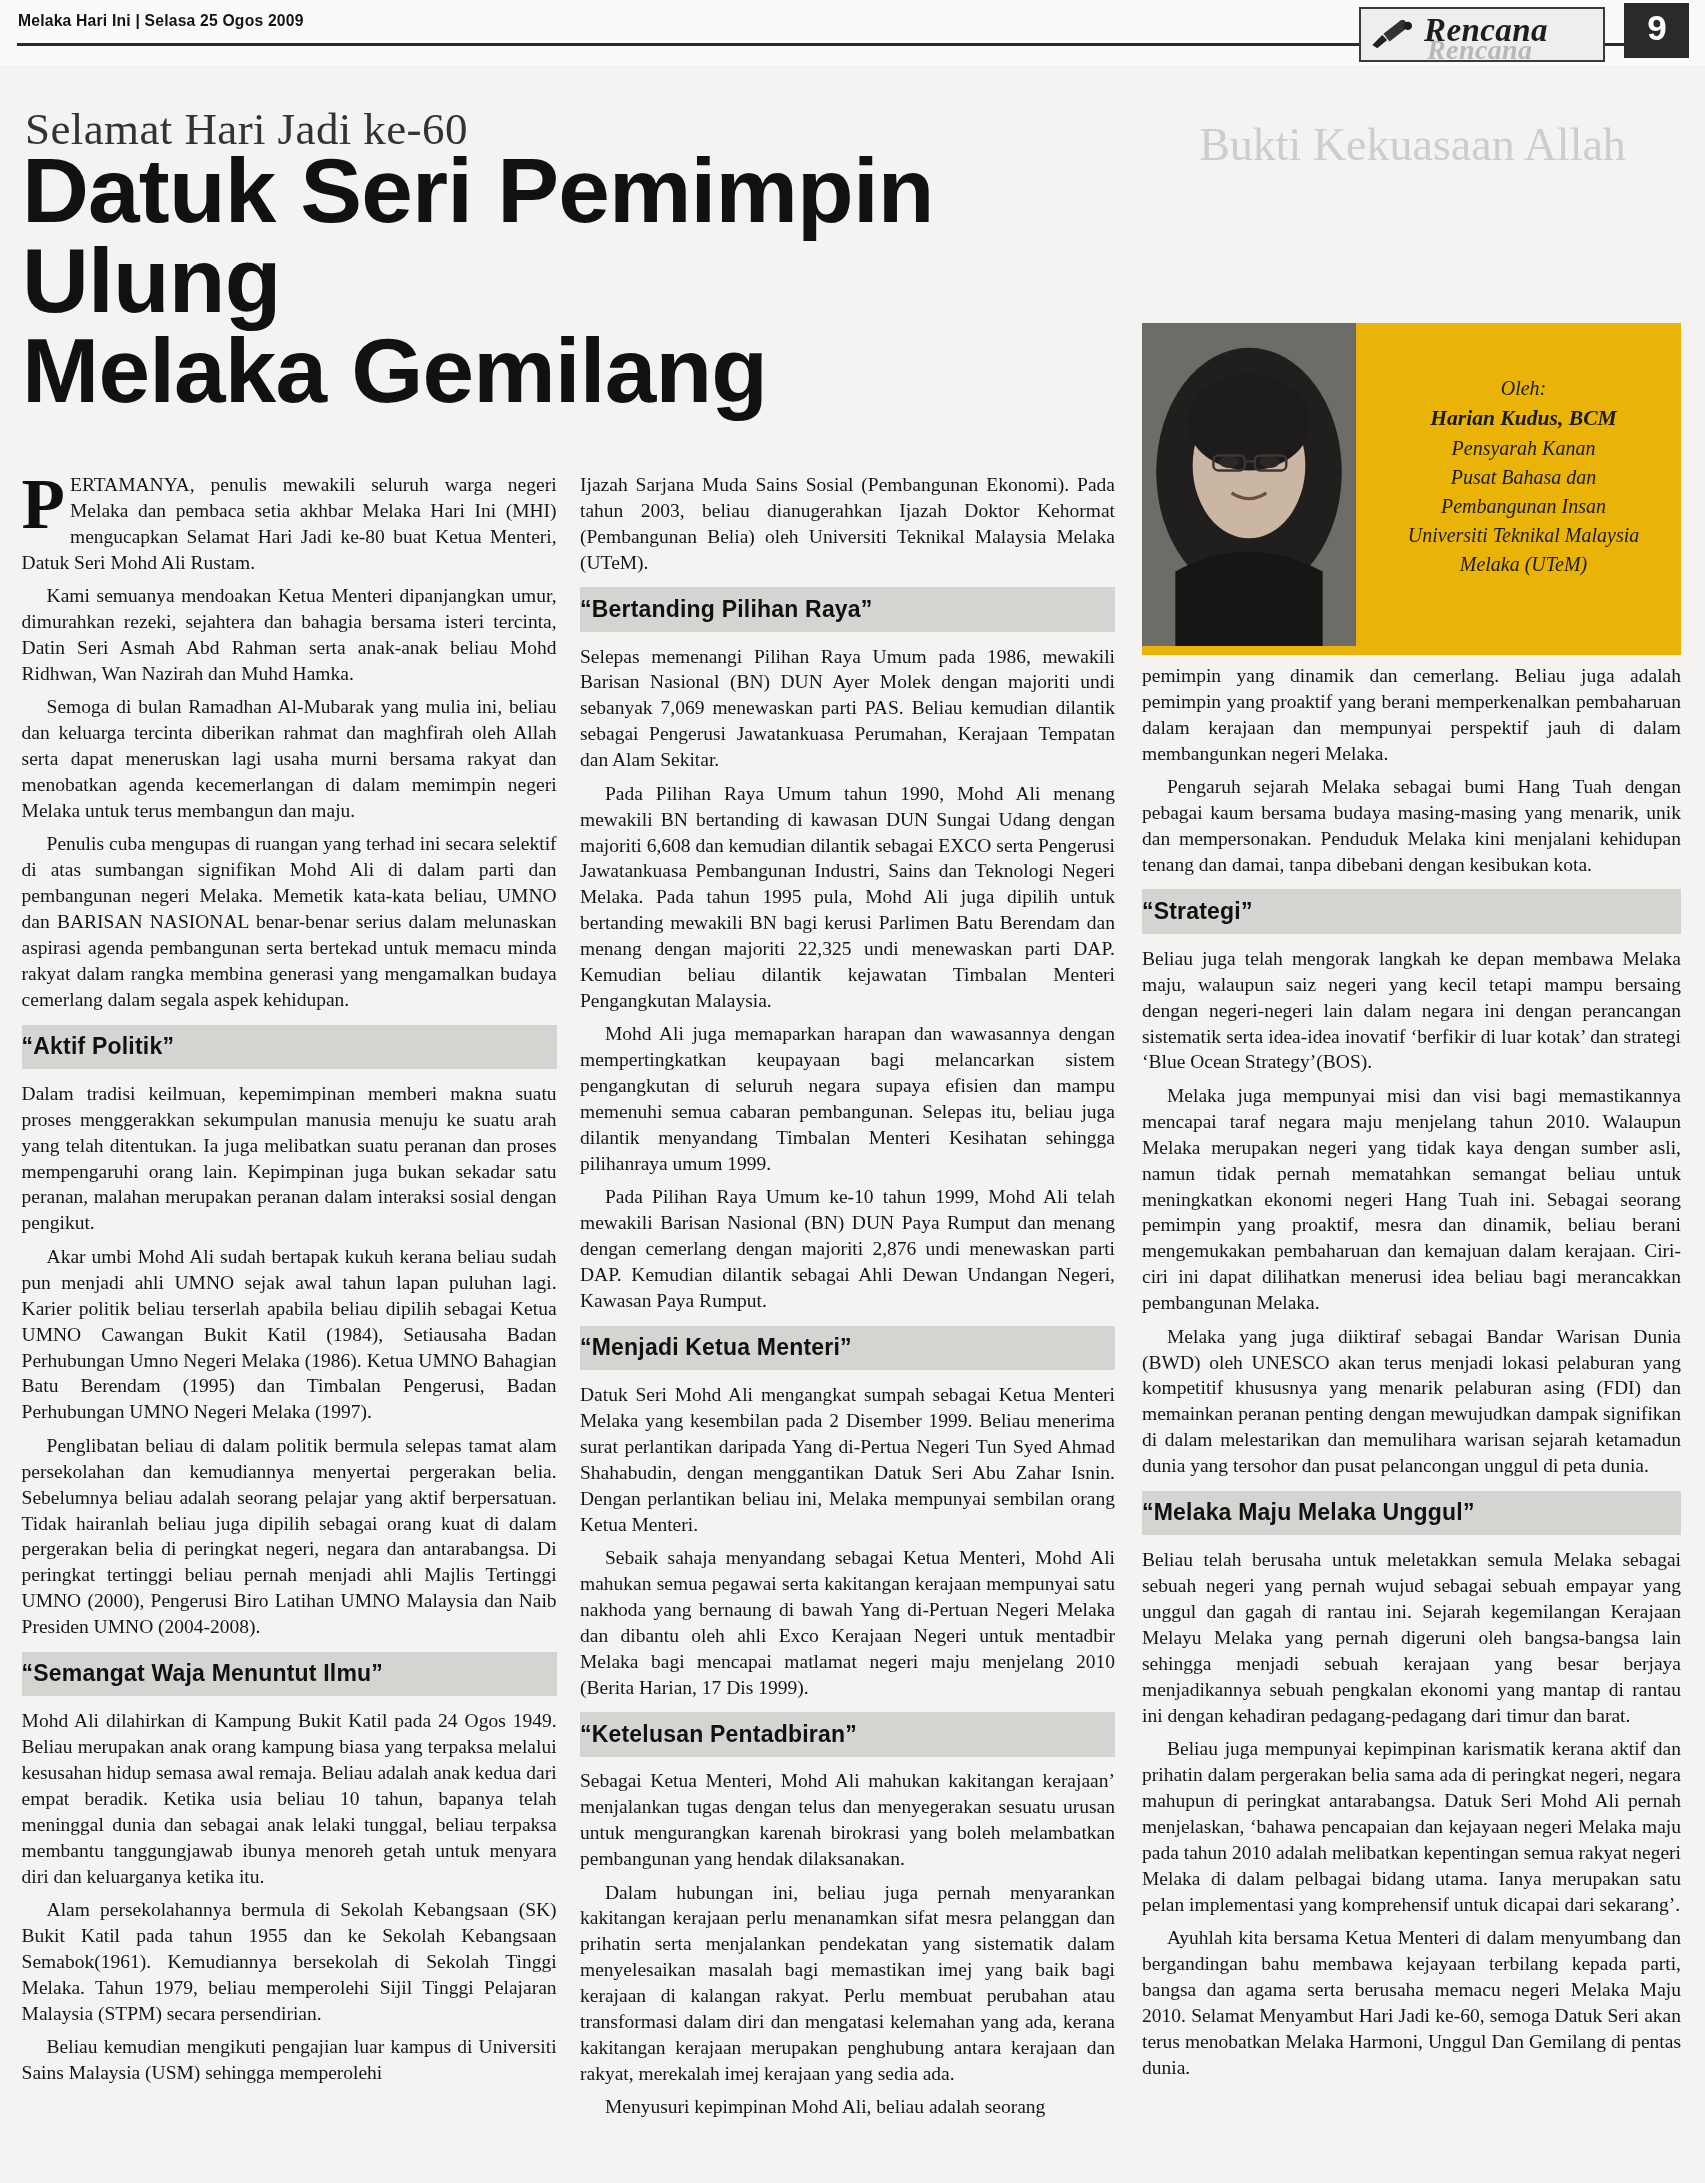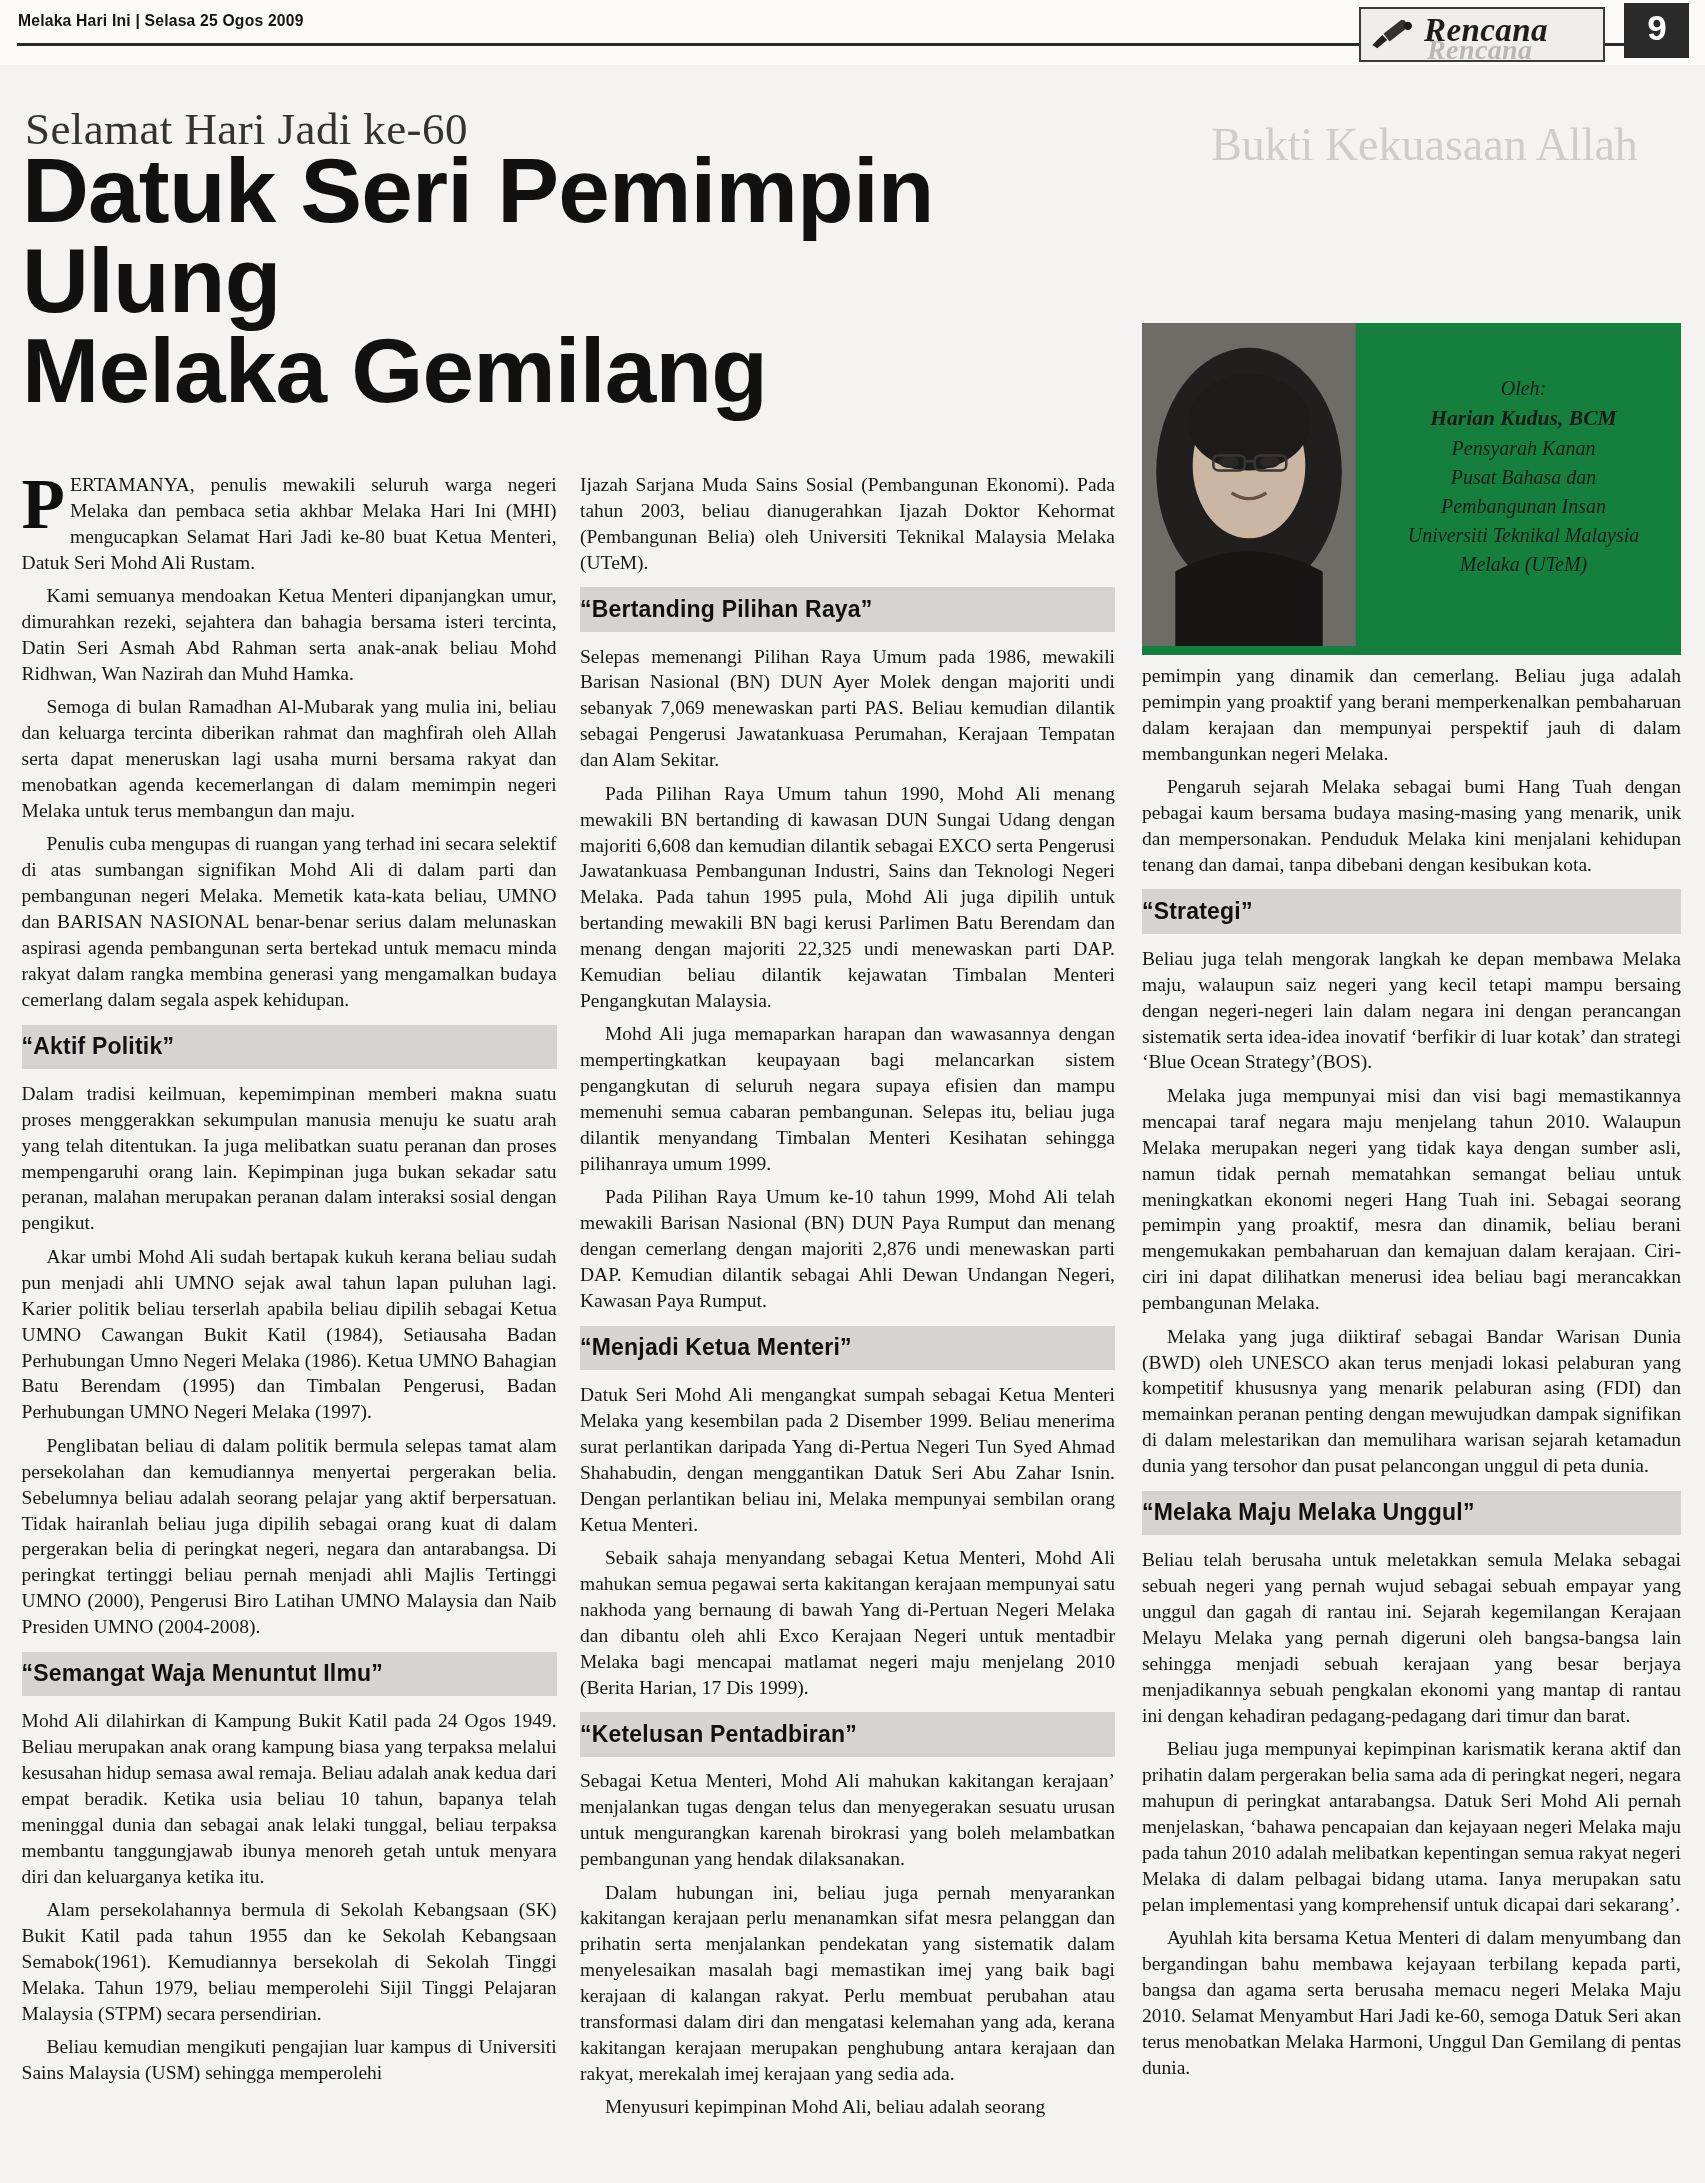--- a/index.html
+++ b/index.html
@@ -114,21 +114,21 @@
     font-weight: bold;
     font-size: 90px;
     line-height: 1.0;
     letter-spacing: -0.8px;
     color: #111;
     transform: scaleX(1.03);
     transform-origin: left top;
   }
   .ghost-head {
     position: absolute;
-    right: 8px; top: 116px;
+    right: 20px; top: 116px;
     width: 547px;
     text-align: center;
     font-family: "Liberation Serif", serif;
     font-size: 46px;
     color: #cfcdc9;
     line-height: 1.25;
     pointer-events: none;
   }
   .ghost-head2 {
     position: absolute;
@@ -139,21 +139,21 @@
     font-weight: bold;
     font-size: 60px;
     color: #d5d3cf;
     pointer-events: none;
   }
   
   .author-block {
     position: absolute;
     left: 1142px; top: 323px;
     width: 539px; height: 332px;
-    background: #15803d;
+    background: #eab308;
   }
   .author-photo {
     position: absolute;
     left: 0; top: 0;
     width: 214px; height: 323px;
     background: #4a4a4a;
     overflow: hidden;
   }
   .author-caption {
     position: absolute;

